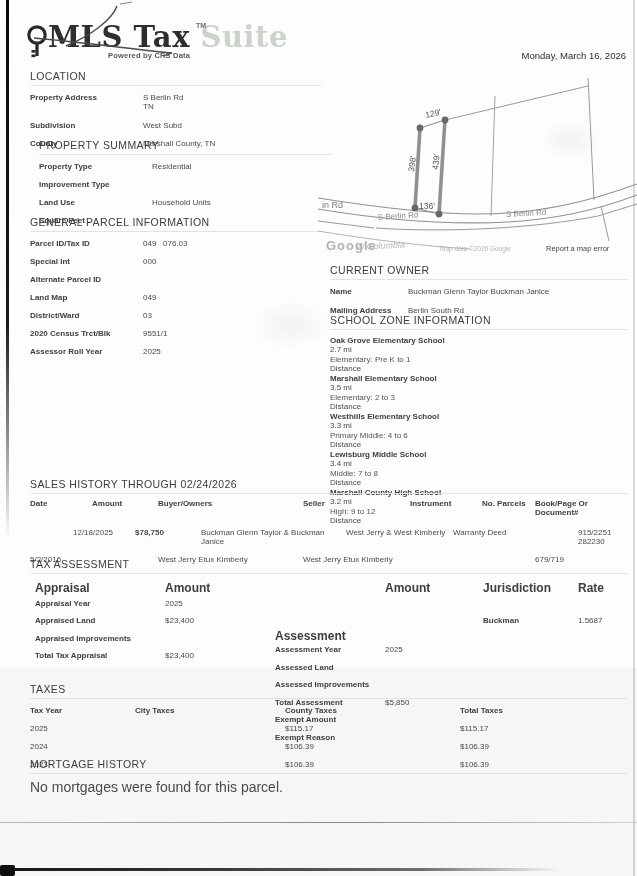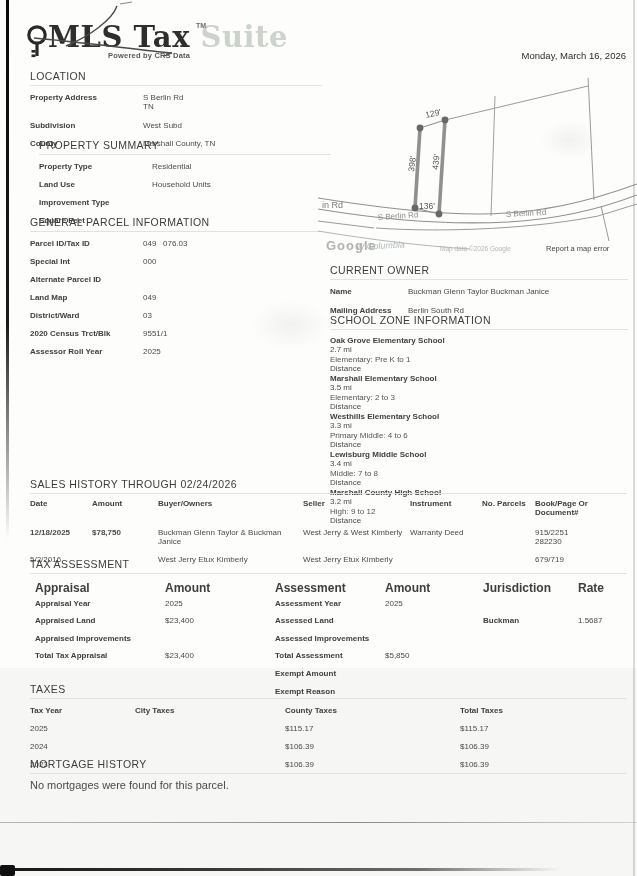--- a/index.html
+++ b/index.html
@@ -71,21 +71,21 @@
   .ta2 .lbl{width:110px;}
   .ta3 .lbl{width:95px;font-weight:700;}
   
   .taxes .row{min-height:16px;padding-top:2px;}
   .t1{flex:none;width:105px;}
   .t2{flex:none;width:150px;}
   .t3{flex:none;width:175px;}
   .t4{flex:none;width:120px;}
   .taxes .hc{font-weight:700;font-size:8px;color:#3e3e3e;}
   .taxes .dc{font-size:8px;color:#4a4a4a;}
-  .mortgage-text{font-size:11px;color:#4a4a4a;margin-top:2px;}
+  .mortgage-text{font-size:14px;color:#4a4a4a;margin-top:2px;}
   
   .map{position:absolute;left:318px;top:78px;width:319px;height:184px;}
   .map svg{display:block;}
 </style>
 </head>
 <body>
 
 <div class="page">
 
   <div class="left-edge-line"></div>
@@ -131,26 +131,26 @@
     </div>
   </div>
 
   <div class="sec kv" style="left:39px;top:139px;width:292px;">
     <div class="sec-hdr">PROPERTY SUMMARY</div>
     <div class="row">
       <span class="lbl">Property Type</span>
       <span class="val">Residential</span>
     </div>
     <div class="row">
+      <span class="lbl">Improvement Type</span>
+      <span class="val"></span>
+    </div>
+    <div class="row">
       <span class="lbl">Land Use</span>
       <span class="val">Household Units</span>
-    </div>
-    <div class="row">
-      <span class="lbl">Improvement Type</span>
-      <span class="val"></span>
     </div>
     <div class="row">
       <span class="lbl">Square Feet</span>
       <span class="val"></span>
     </div>
   </div>
 
   <div class="sec kv" style="left:30px;top:216px;width:292px;">
     <div class="sec-hdr">GENERAL PARCEL INFORMATION</div>
     <div class="row">
@@ -283,21 +283,21 @@
     <div class="hrow">
       <span class="hc c1">Date</span>
       <span class="hc c2">Amount</span>
       <span class="hc c3">Buyer/Owners</span>
       <span class="hc c4">Seller</span>
       <span class="hc c5">Instrument</span>
       <span class="hc c6">No. Parcels</span>
       <span class="hc c7">Book/Page Or Document#</span>
     </div>
     <div class="drow drow1">
-      <span class="dc c1" style="font-weight:700;">12/18/2025</span>
+      <span class="dc c1" style="font-weight:400;margin-left:43px;">12/18/2025</span>
       <span class="dc c2" style="font-weight:700;">$78,750</span>
       <span class="dc c3">Buckman Glenn Taylor &amp; Buckman Janice</span>
       <span class="dc c4">West Jerry &amp; West Kimberly</span>
       <span class="dc c5">Warranty Deed</span>
       <span class="dc c6"></span>
       <span class="dc c7"><span>915/2251</span><br><span>282230</span></span>
     </div>
     <div class="drow drow2">
       <span class="dc c1">5/2/2016</span>
       <span class="dc c2"></span>
@@ -329,21 +329,21 @@
             <span class="lbl">Appraised Improvements</span>
             <span class="val"></span>
           </div>
         <div class="row">
             <span class="lbl">Total Tax Appraisal</span>
             <span class="val">$23,400</span>
           </div>
       </div>
       <div class="ta-group ta2" style="left:245px;width:202px;">
         <div class="row">
-            <span class="lbl ta-hdr" style="width:110px;">Assessment</span>
+            <span class="lbl ta-hdr" style="width:110px;margin-top:48px;">Assessment</span>
             <span class="ta-hdr">Amount</span>
           </div>
         <div class="row">
             <span class="lbl">Assessment Year</span>
             <span class="val">2025</span>
           </div>
         <div class="row">
             <span class="lbl">Assessed Land</span>
             <span class="val"></span>
           </div>

